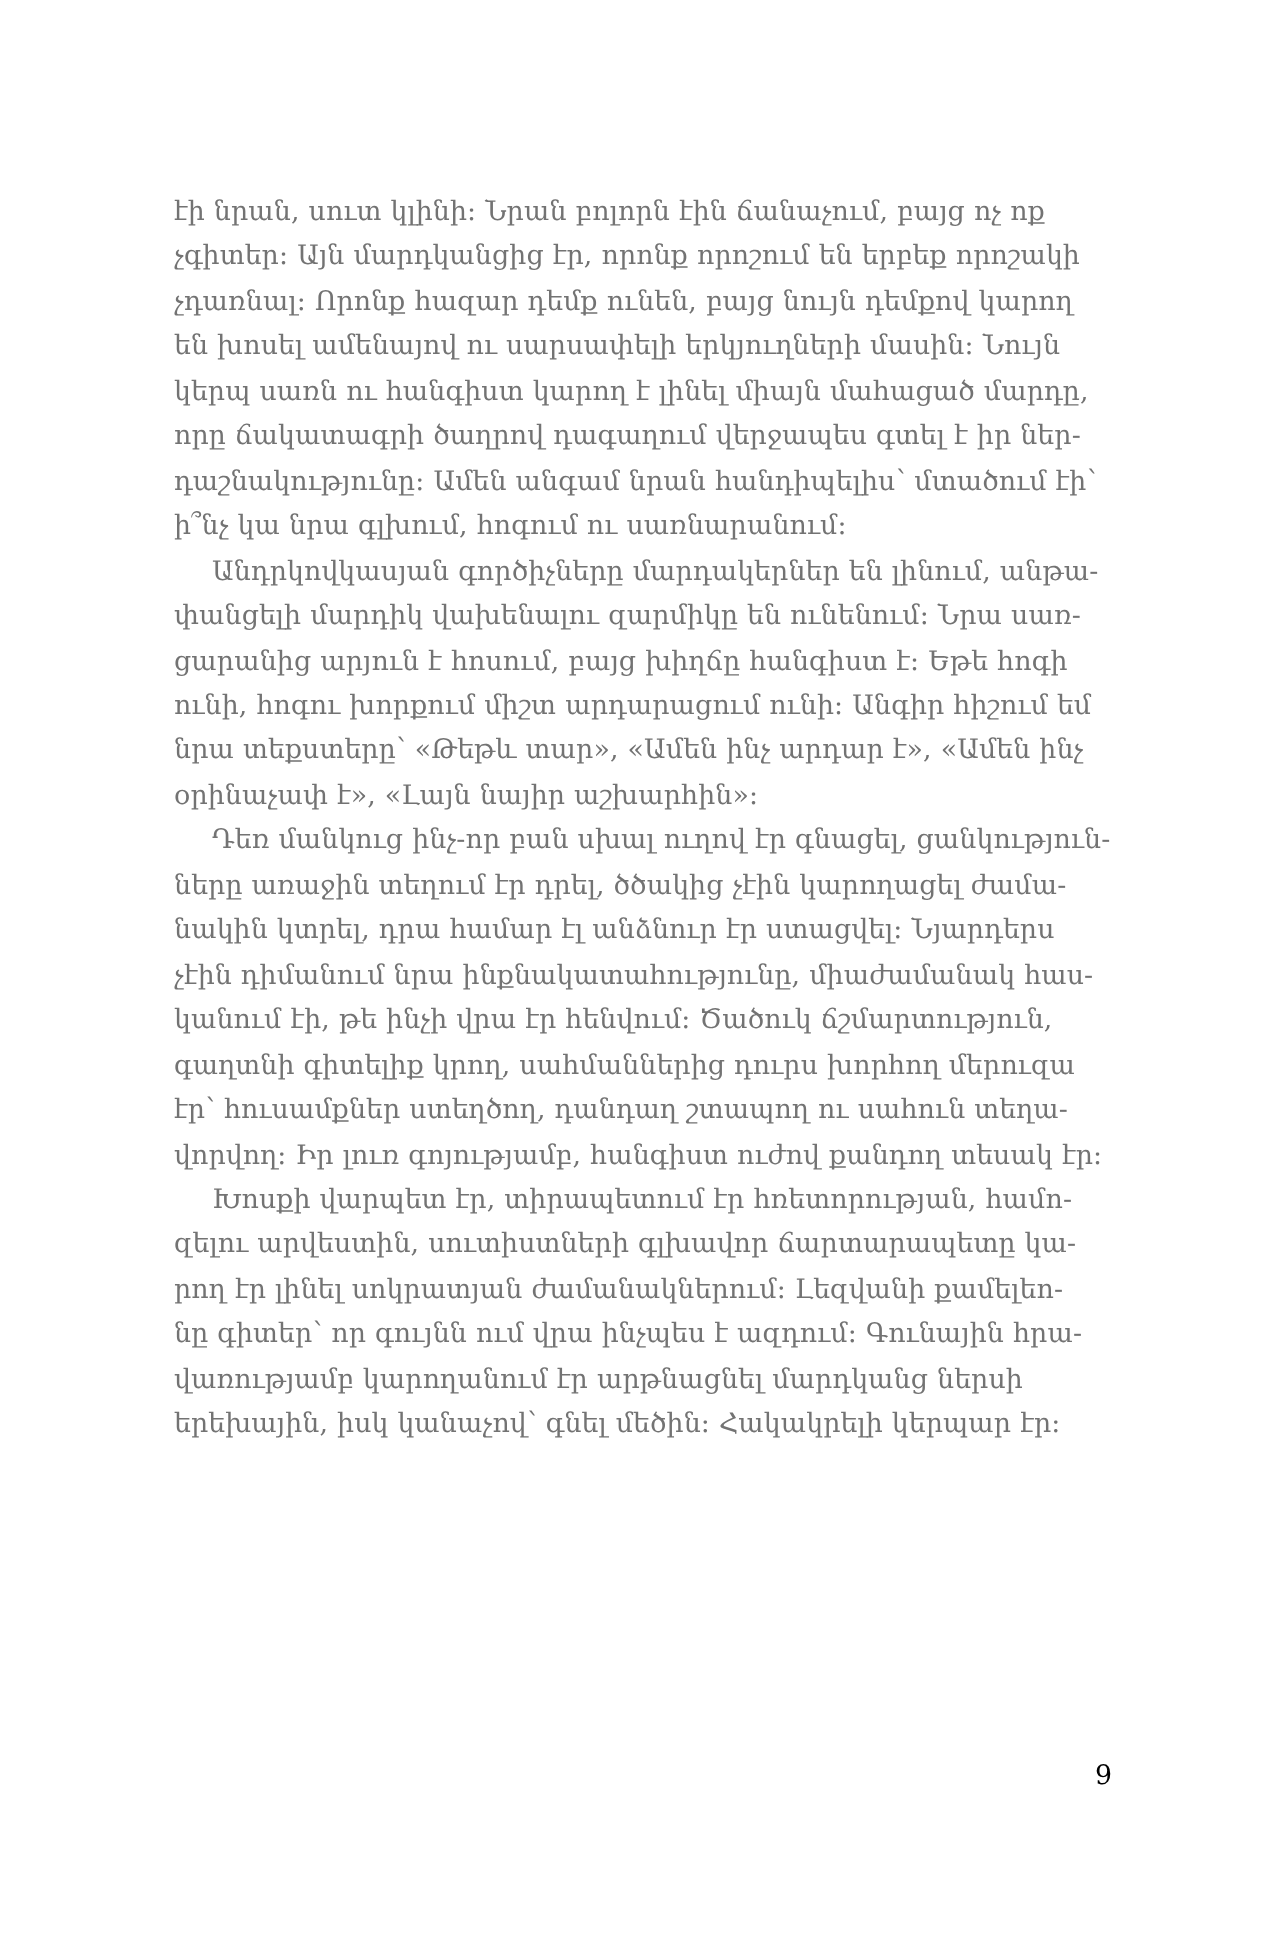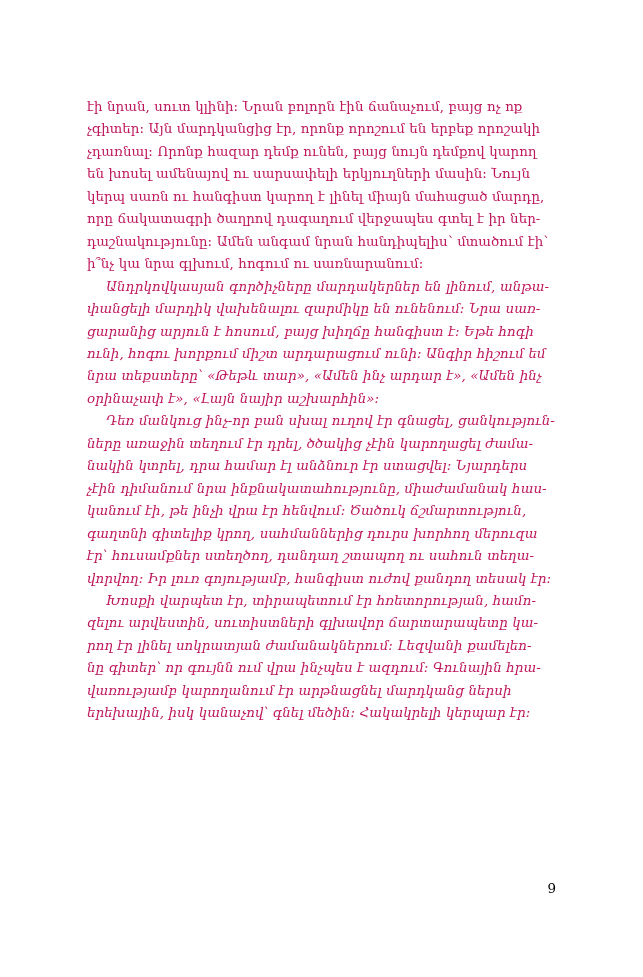--- a/index.html
+++ b/index.html
@@ -21,31 +21,30 @@
   .text-block {
     position: absolute;
     left: 87px;
     top: 96px;
     width: 469px;
   }
   .para {
     margin: 0;
     font-size: 13.4px;
     line-height: 22.45px;
-    color: #be185d;
+    color: #737373;
     text-align: justify;
     text-justify: inter-word;
     word-spacing: 0.2px;
     letter-spacing: 0.05px;
     white-space: pre-line;
     hyphens: manual;
   }
   .para.indent {
     text-indent: 19px;
-    font-style: italic;
   }
   .page-number {
     position: absolute;
     left: 0;
     top: 880px;
     width: 556px;
     text-align: right;
     font-size: 13.4px;
     line-height: 18px;
     color: #000000;

